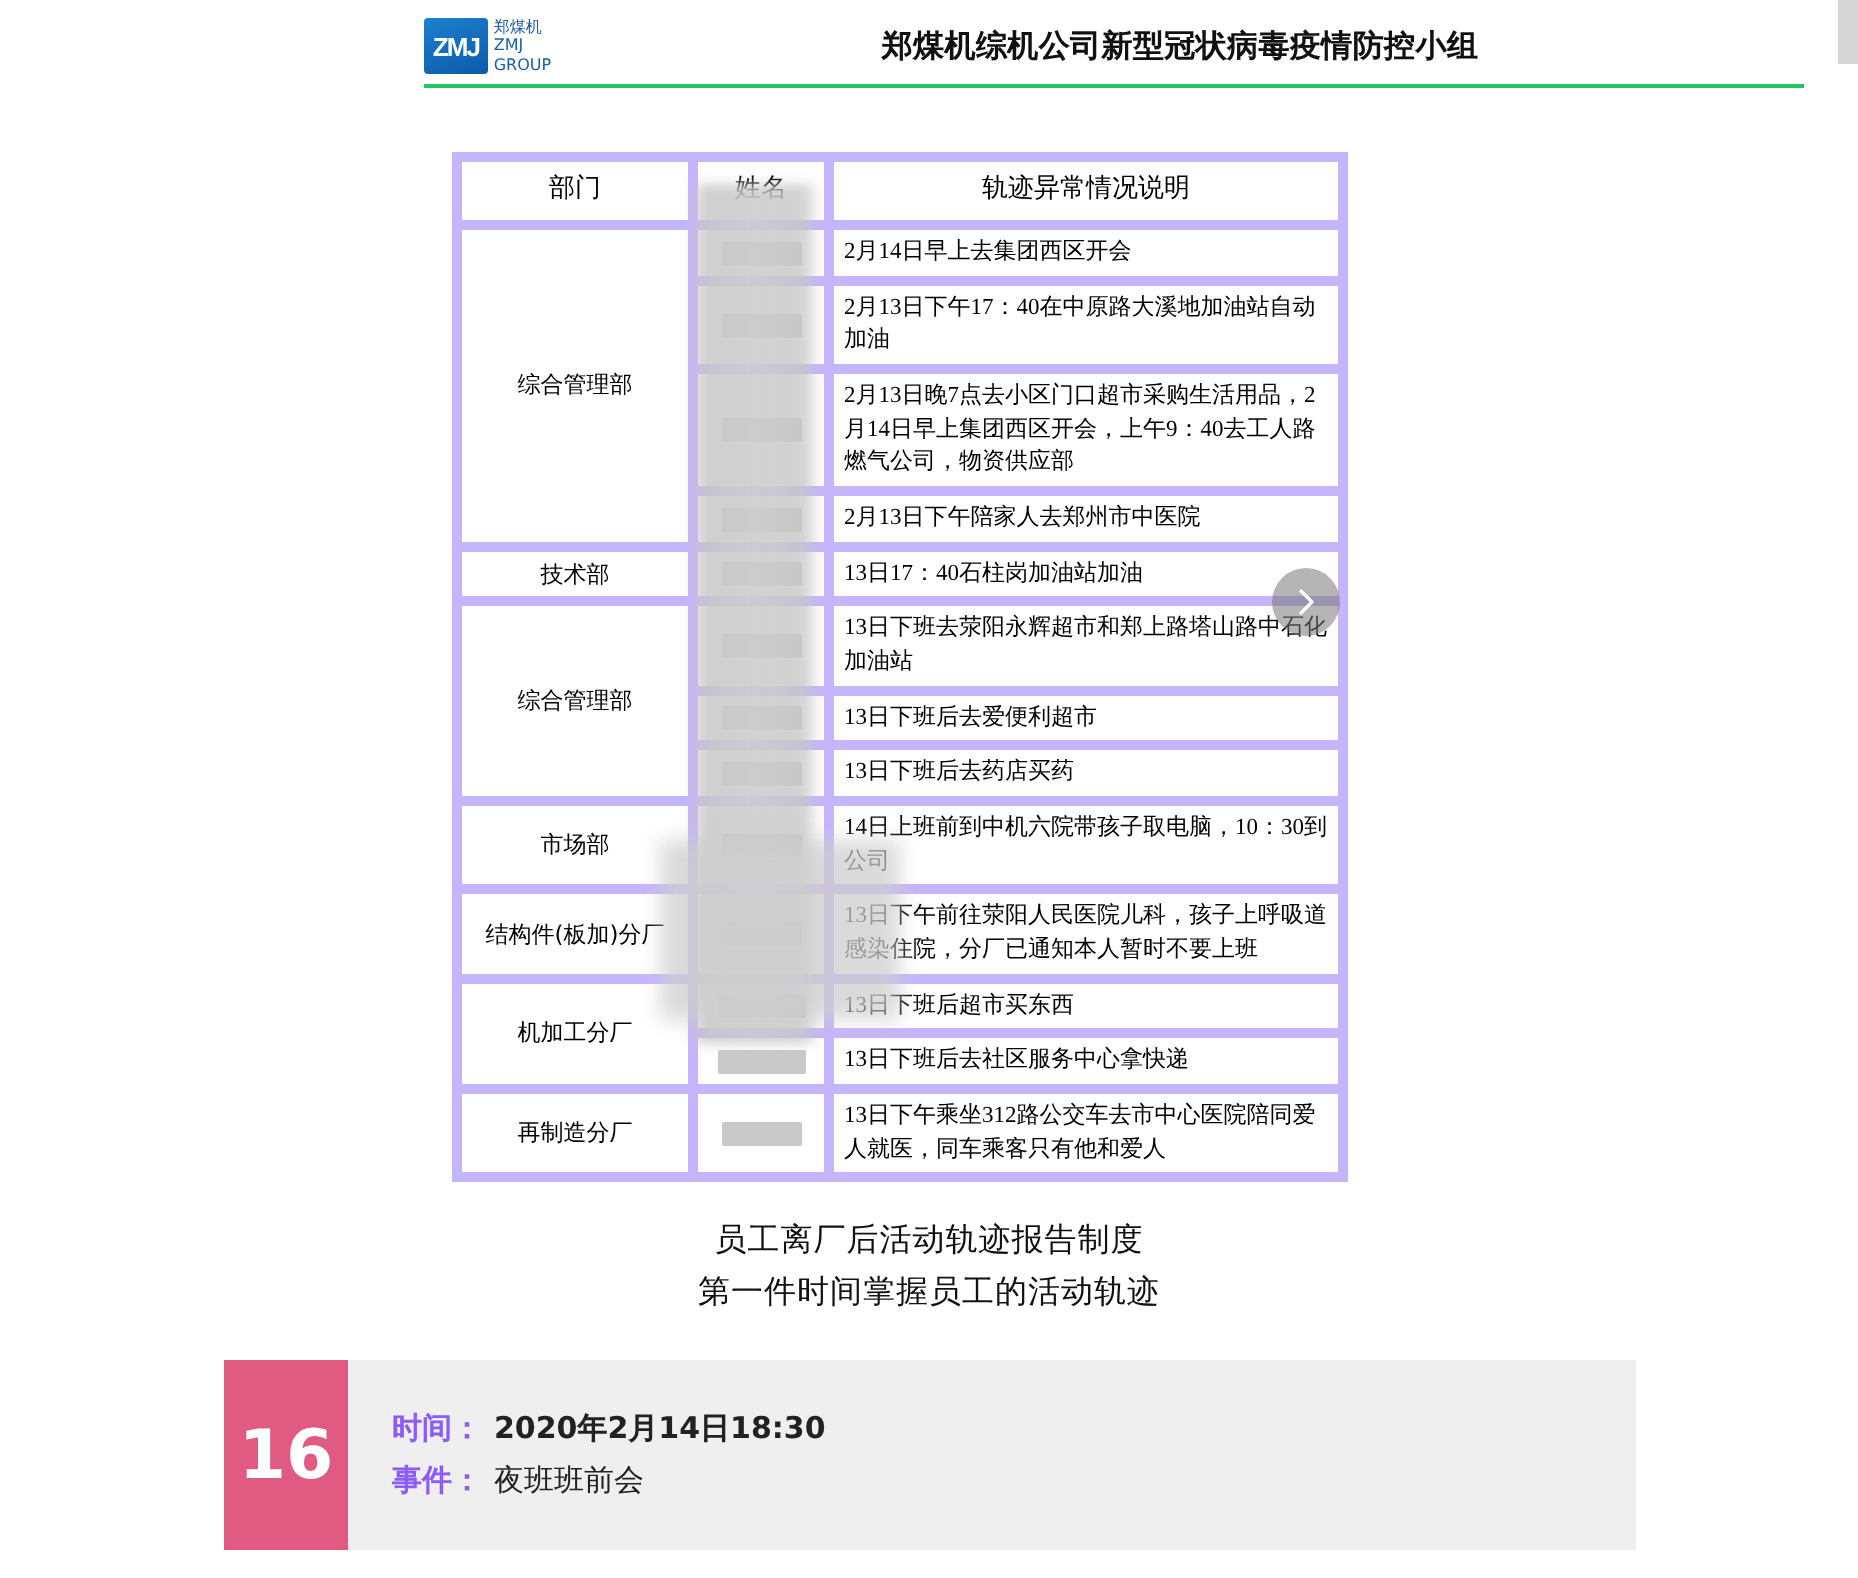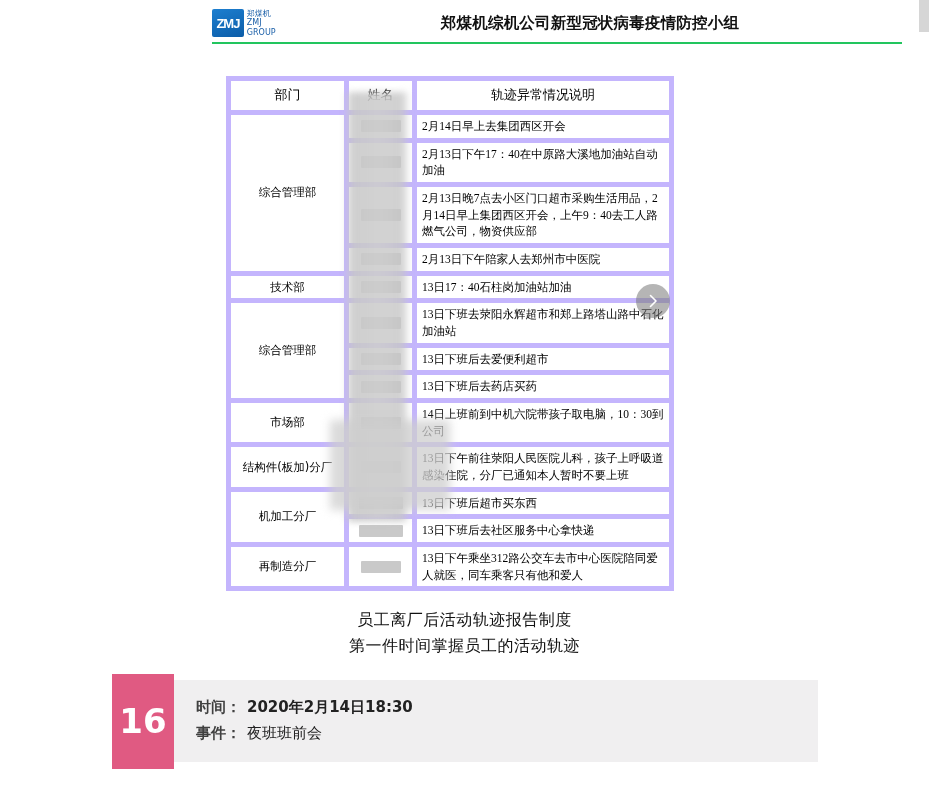--- a/index.html
+++ b/index.html
@@ -189,21 +189,21 @@
     justify-content: center;
     cursor: pointer;
   }
   .next-arrow svg { display: block; }
   
   .info-card {
     position: absolute;
     left: 112px;
     top: 680px;
     width: 706px;
-    height: 82px;
+    height: 95px;
     background: #f0eff0;
     display: flex;
     align-items: center;
   }
   .info-num {
     width: 62px;
     height: 95px;
     background: #e05a82;
     color: #fff;
     font-size: 34px;
@@ -216,21 +216,21 @@
   }
   .info-rows {
     padding-left: 22px;
     font-family: "DejaVu Sans", sans-serif;
   }
   .info-row {
     font-size: 15px;
     line-height: 1.72;
     color: #222;
   }
-  .info-row .lbl { font-weight: bold; color: #404040; }
+  .info-row .lbl { font-weight: bold; color: #8b5cf6; }
   .info-row .val { margin-left: 6px; margin-top: 36px; }
   .info-row.time .val { font-weight: bold; }
   
   .corner-strip {
     position: absolute;
     right: 0; top: 0;
     width: 10px; height: 32px;
     background: #d6d6d6;
   }
 </style>

